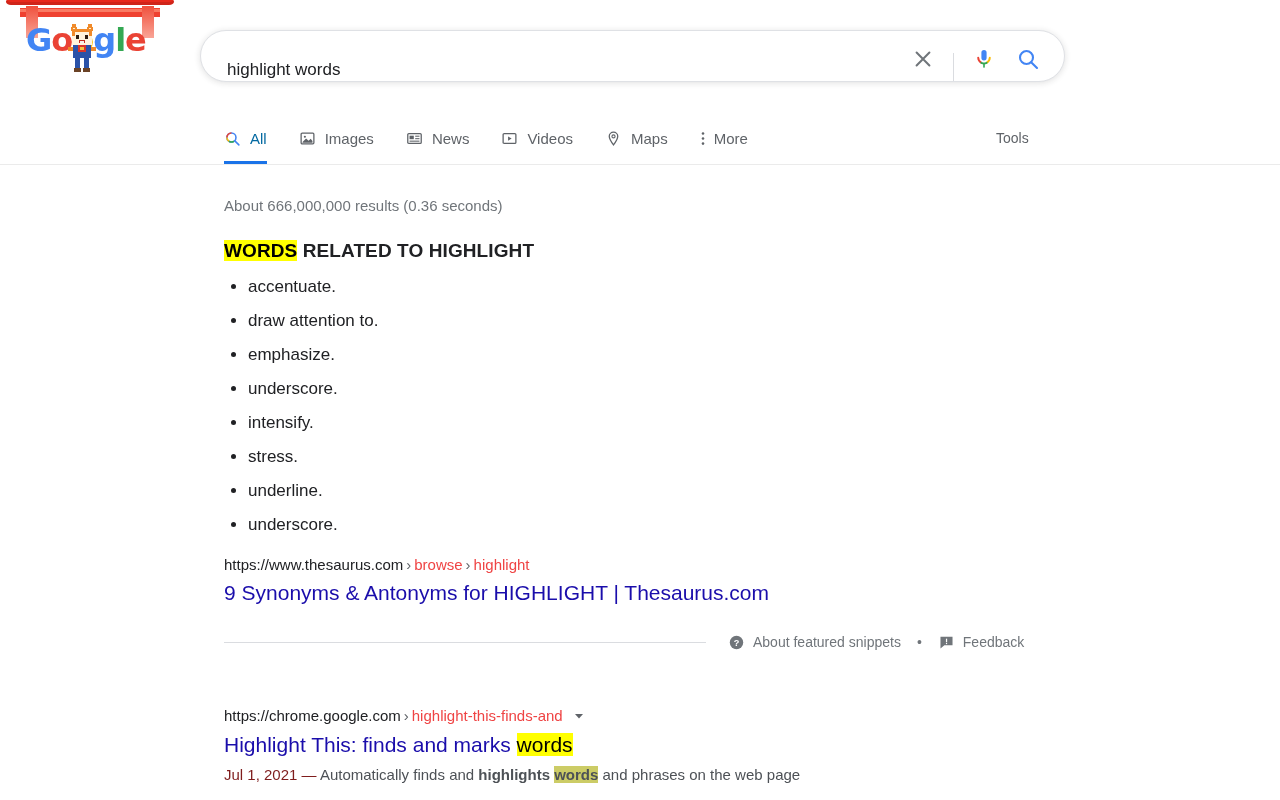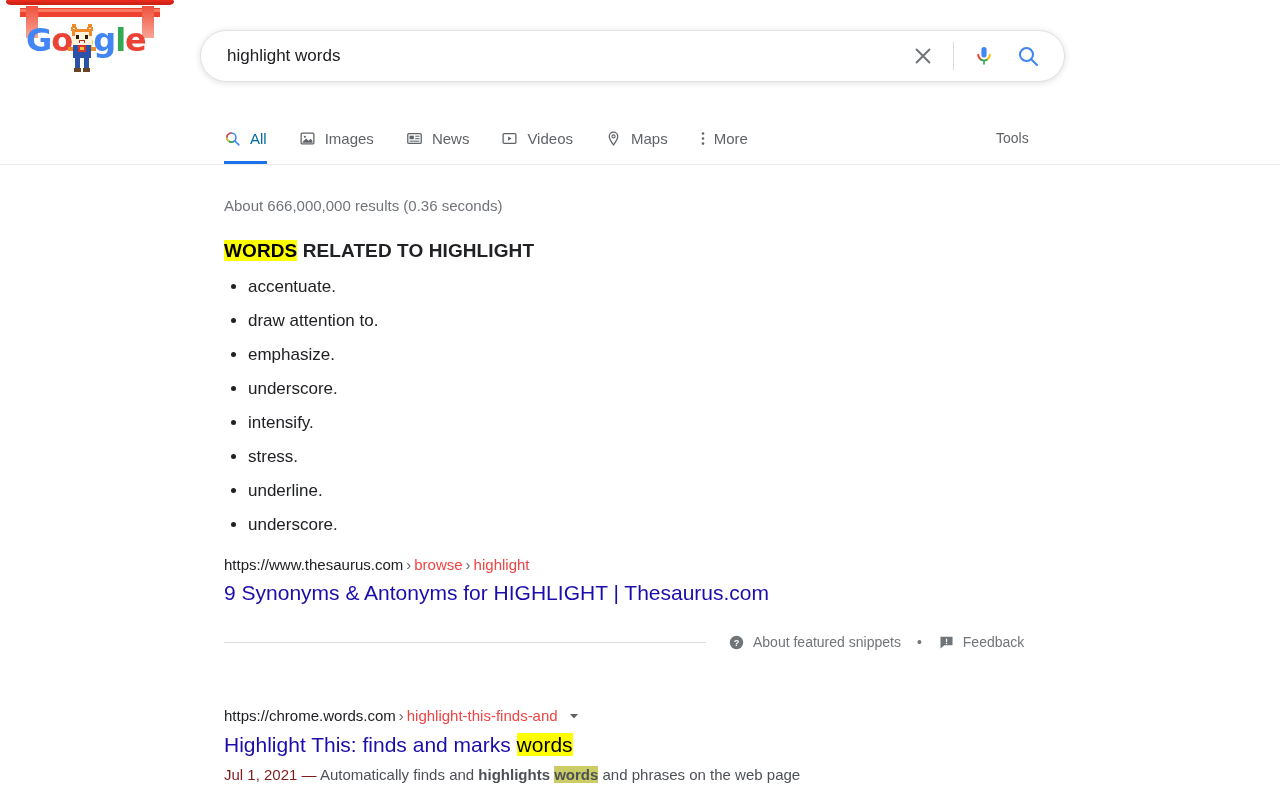--- a/index.html
+++ b/index.html
@@ -60,21 +60,21 @@
 
   .cat { position:absolute; left: 66px; top: 31px; width: 34px; height: 54px; }
 
   
   .searchbar {
     position:absolute; left: 200px; top: 30px;
     width: 865px; height: 52px;
     border: 1px solid #dfe1e5; border-radius: 26px;
     background:#fff;
     box-shadow: 0 1px 6px rgba(32,33,36,.14);
-    display:flex; align-items:center;
+    display:flex; align-items:flex-end;
   }
   .search-input {
     flex: 1 1 auto; border: none; outline: none;
     font-size: 17px; color: #202124;
     padding-left: 26px; background: transparent;
     font-family: "Liberation Sans", sans-serif;
   }
   .icon-btn {
     display:flex; align-items:center; justify-content:center;
     cursor: pointer; background:none; border:none; padding:0;
@@ -350,21 +350,21 @@
             <rect x="11.2" y="6.6" width="1.7" height="5" fill="#ffffff"></rect>
             <rect x="11.2" y="12.6" width="1.7" height="1.7" fill="#ffffff"></rect>
           </svg>
           <span>Feedback</span>
         </div>
       </div>
     </div>
 
     <div class="result" style="margin-top: 55px;">
       <div class="r-url">
-        <span>https://chrome.words.com</span><span class="sep">›</span><span class="crumb">highlight-this-finds-and</span>
+        <span>https://chrome.google.com</span><span class="sep">›</span><span class="crumb">highlight-this-finds-and</span>
         <span class="chev">
           <svg width="12" height="12" viewBox="0 0 12 12">
             <path d="M2 4 L6 8.4 L10 4 Z" fill="#5f6368"></path>
           </svg>
         </span>
       </div>
       <a class="r-title" href="#"><span>Highlight This: finds and marks </span><span class="hl-yellow">words</span></a>
       <div class="r-snippet"><span class="date">Jul 1, 2021</span><span class="date"> — </span><span>Automatically finds and </span><b>highlights</b><span> </span><b class="hl-olive">words</b><span> and phrases on the web page</span></div>
     </div>
 

